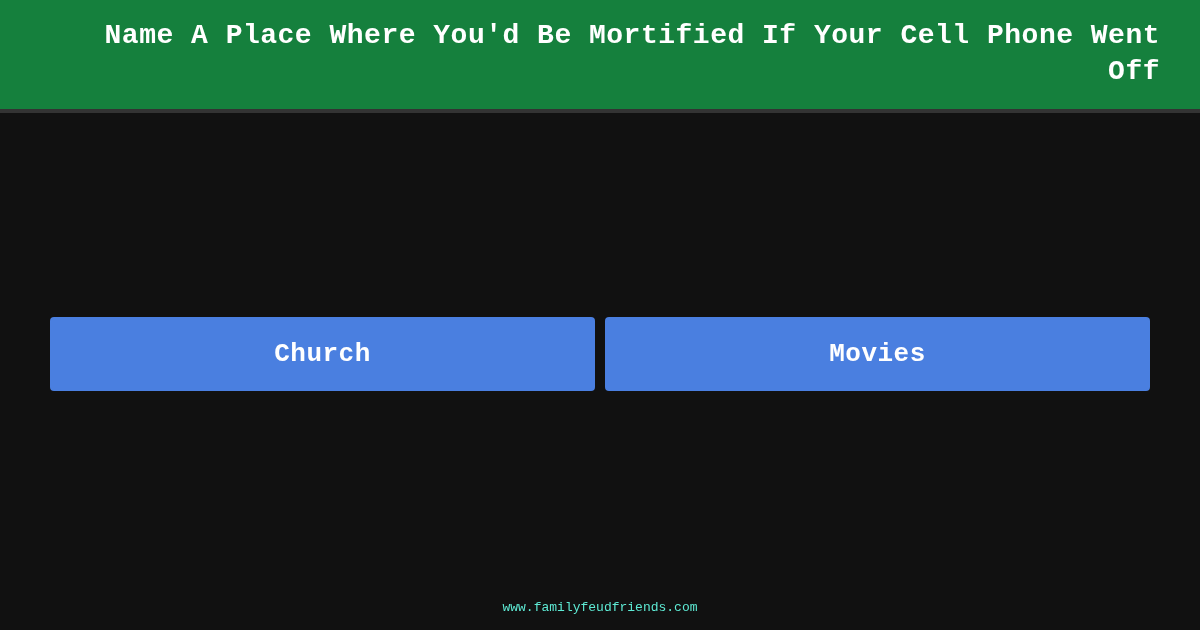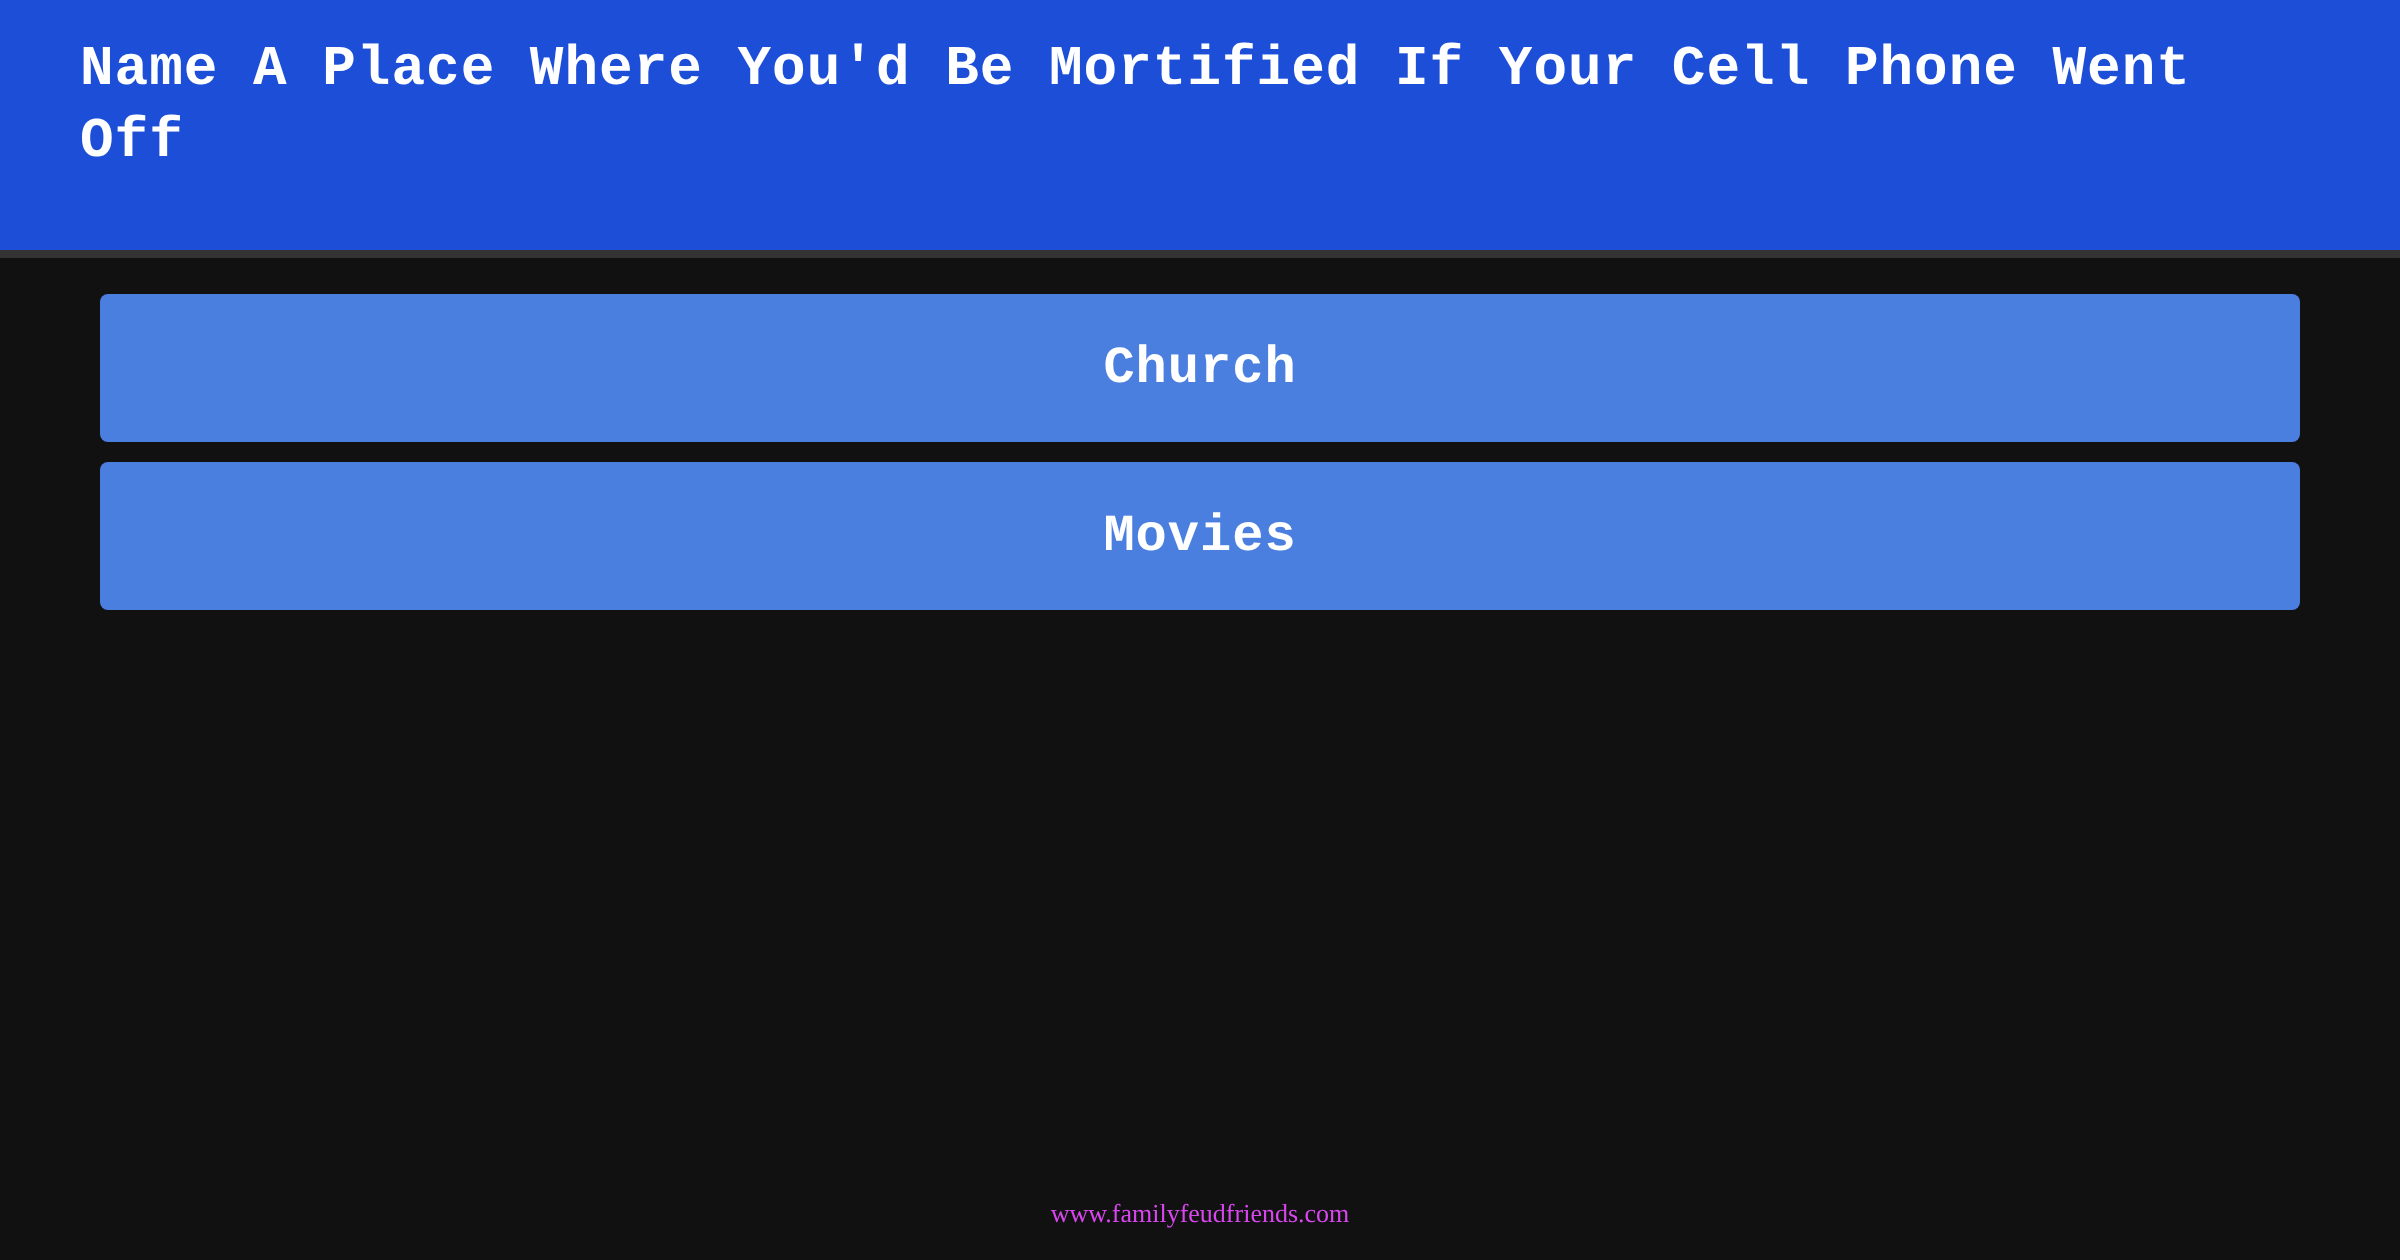--- a/index.html
+++ b/index.html
@@ -14,23 +14,23 @@
       background-color: #111111;
       font-family: 'Courier New', Courier, monospace;
       display: flex;
       flex-direction: column;
       align-items: center;
       overflow: hidden;
     }
 
     .header {
       width: 100%;
-      background-color: #1d4ed8;
-      padding: 18px 40px 34px 40px;
-      text-align: left;
+      background-color: #15803d;
+      padding: 18px 40px 18px 40px;
+      text-align: right;
     }
 
     .header-title {
       color: #ffffff;
       font-size: 28px;
       font-weight: bold;
       font-family: 'Courier New', Courier, monospace;
       letter-spacing: 0.5px;
       line-height: 1.3;
     }
@@ -39,21 +39,21 @@
       width: 100%;
       height: 4px;
       background-color: #333333;
       margin: 0;
     }
 
     .answers-container {
       width: 100%;
       flex: 1;
       display: flex;
-      flex-direction: column;
+      flex-direction: row;
       align-items: center;
       justify-content: flex-start;
       padding: 18px 50px 10px 50px;
       gap: 10px;
     }
 
     .answer-button {
       width: 100%;
       background-color: #4a7fe0;
       border: none;
@@ -74,23 +74,23 @@
       letter-spacing: 0.5px;
     }
 
     .footer {
       width: 100%;
       padding: 10px 0 14px 0;
       text-align: center;
     }
 
     .footer-url {
-      color: #d946ef;
+      color: #5eead4;
       font-size: 13px;
-      font-family: Liberation Serif, serif;
+      font-family: Liberation Mono, monospace;
     }
   </style>
 </head>
 <body>
 
 <div class="header">
   <span class="header-title">Name A Place Where You'd Be Mortified If Your Cell Phone Went Off</span>
 </div>
 
 <div class="divider"></div>

